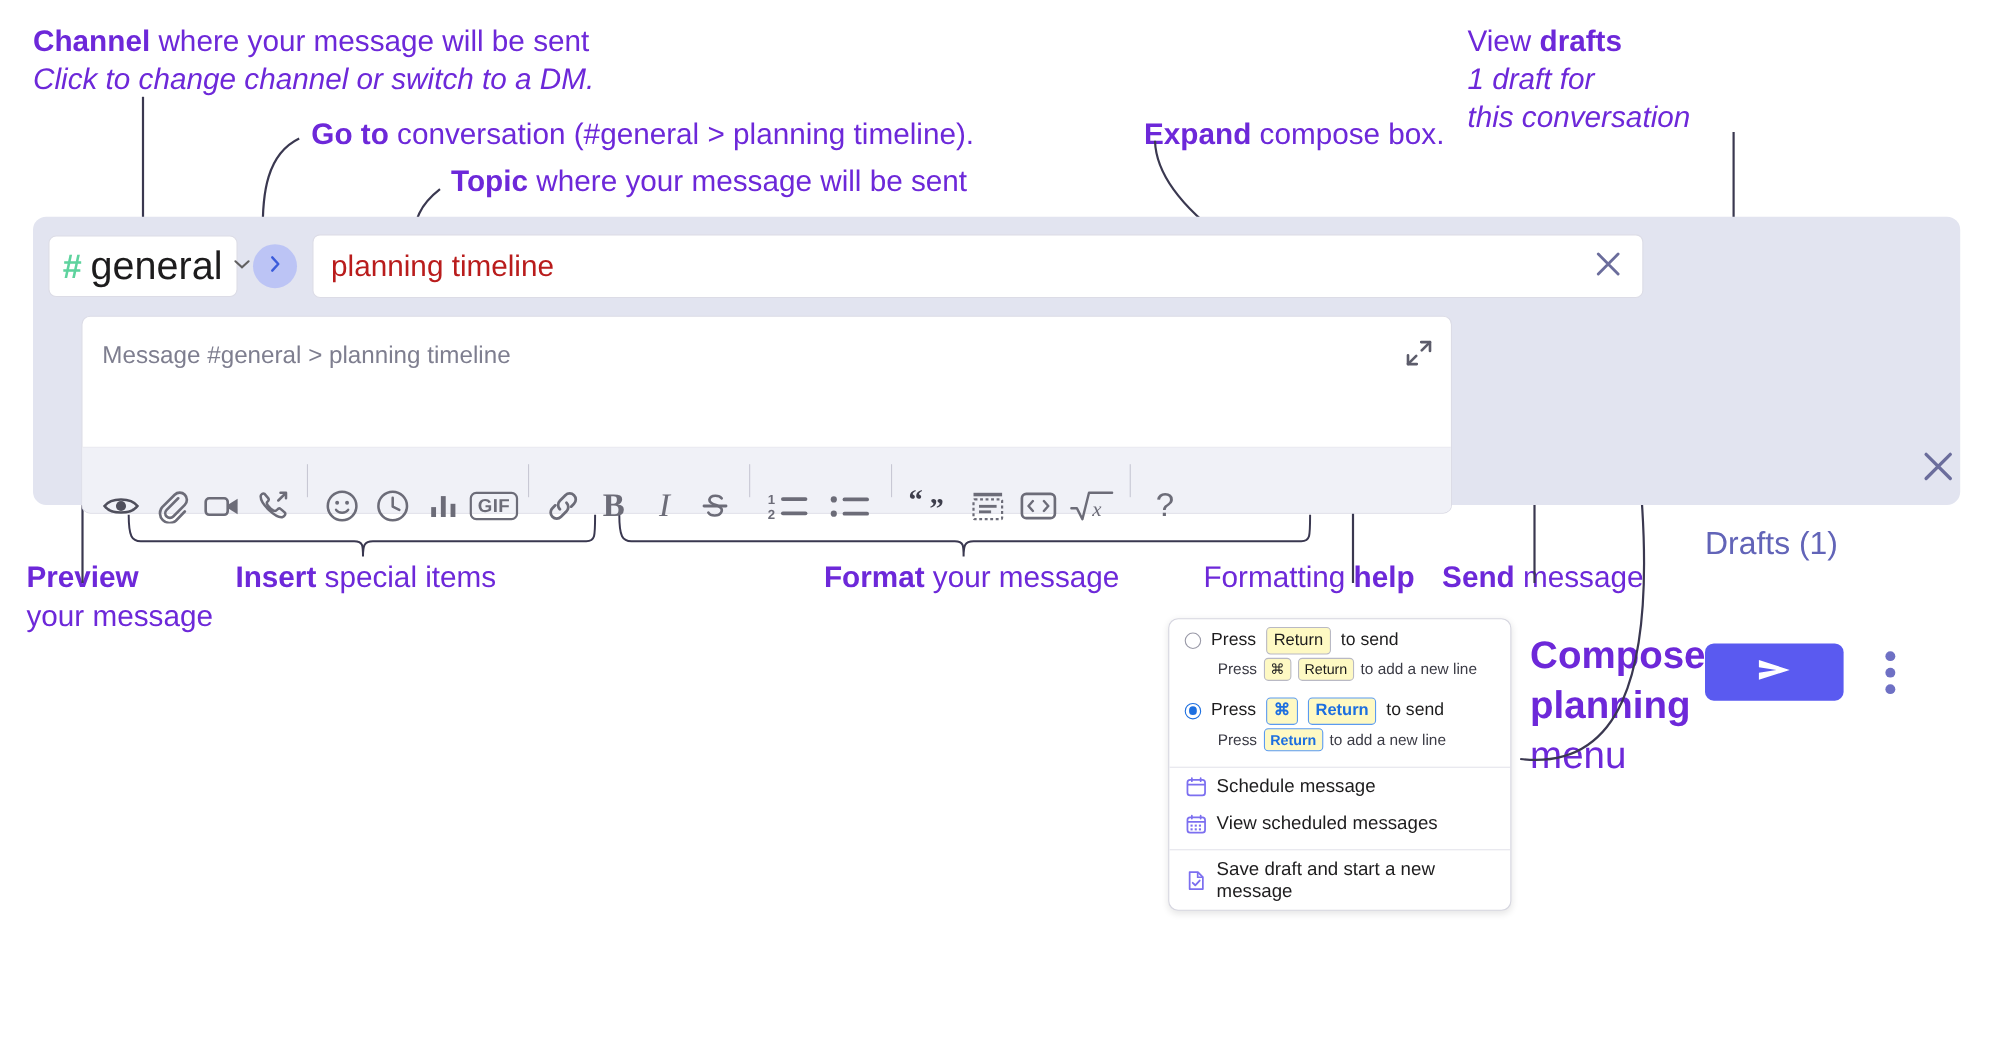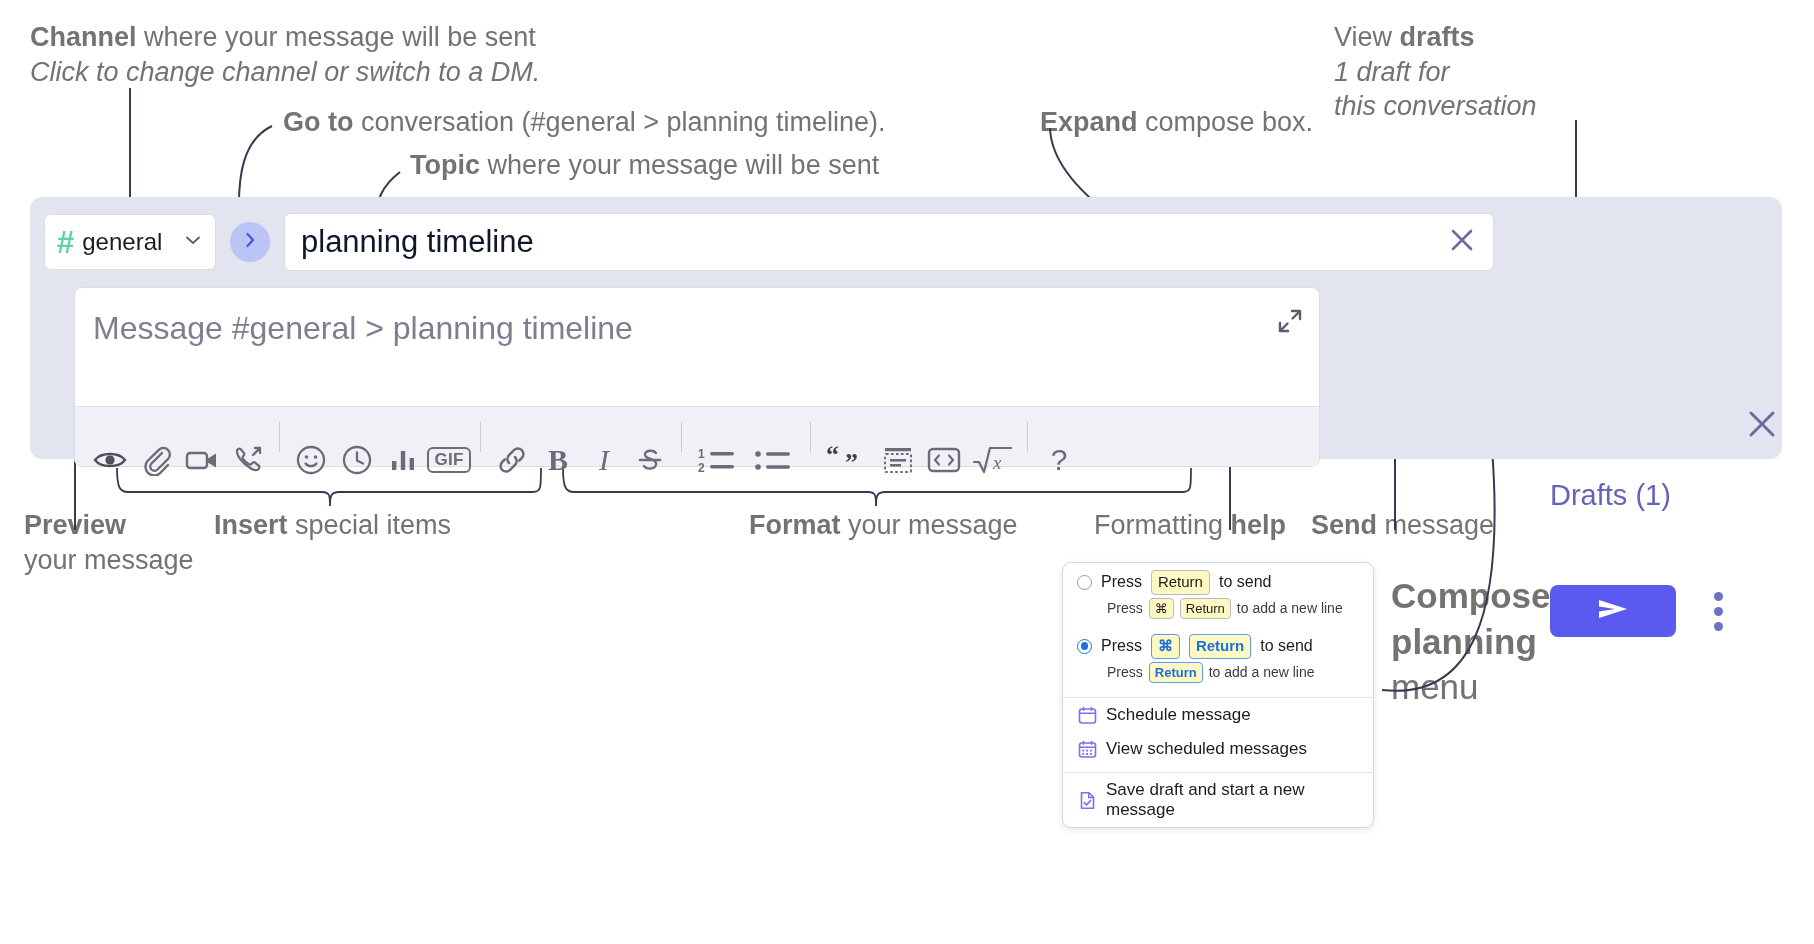--- a/index.html
+++ b/index.html
@@ -7,21 +7,21 @@
     width:1814px;height:944px;
     background:#ffffff;
     font-family:"Liberation Sans",sans-serif;
     color:#2b2b40;
     position:relative;
     overflow:hidden;
   }
   .stage{position:absolute;left:0;top:0;width:1814px;height:944px;}
 
   
-  .anno{position:absolute;color:#737373;line-height:1.28;white-space:nowrap;}
+  .anno{position:absolute;color:#6d28d9;line-height:1.28;white-space:nowrap;}
   .anno b{font-weight:bold;}
   .anno i{font-style:italic;}
   .a-channel{left:30px;top:20px;font-size:27px;}
   .a-goto{left:283px;top:105px;font-size:27px;}
   .a-topic{left:410px;top:148px;font-size:27px;}
   .a-expand{left:1040px;top:105px;font-size:27px;}
   .a-drafts{left:1334px;top:20px;font-size:27px;}
   .a-preview{left:24px;top:508px;font-size:27px;white-space:normal;width:210px;}
   .a-insert{left:214px;top:508px;font-size:27px;}
   .a-format{left:749px;top:508px;font-size:27px;text-align:right;}
@@ -36,37 +36,37 @@
   .compose{
     position:absolute;left:30px;top:197px;width:1752px;height:262px;
     background:#e2e4f0;border-radius:12px;
   }
   .row-top{position:absolute;left:14px;top:16px;display:flex;align-items:center;}
   .chan-btn{
     width:172px;height:56px;background:#ffffff;border:1px solid #dcdce6;border-radius:7px;
     display:flex;align-items:center;gap:8px;padding:0 12px;box-sizing:border-box;
   }
   .hash{color:#5ed39e;font-size:31px;font-weight:bold;line-height:1;}
-  .chan-name{font-size:24px;color:#1d1c1d;}
+  .chan-name{font-size:36px;color:#1d1c1d;}
   .caret{margin-left:auto;color:#616061;}
   .goto-btn{
     width:40px;height:40px;border-radius:50%;background:#bcc4f5;
     display:flex;align-items:center;justify-content:center;margin:0 14px;
   }
   .topic-box{
     width:1210px;height:58px;background:#fff;border:1px solid #dcdce6;border-radius:7px;
     display:flex;align-items:center;padding:0 14px 0 16px;box-sizing:border-box;
   }
-  .topic-val{font-size:31px;color:#0f172a;flex:1;}
+  .topic-val{font-size:27px;color:#b91c1c;flex:1;}
 
   .msg-area{
     position:absolute;left:44px;top:90px;width:1246px;height:180px;
     background:#ffffff;border:1px solid #dcdce6;border-radius:8px;box-sizing:border-box;
   }
-  .msg-ph{position:absolute;left:18px;top:22px;font-size:32px;color:#7e7e8f;}
+  .msg-ph{position:absolute;left:18px;top:22px;font-size:22px;color:#7e7e8f;}
   .expand-ic{position:absolute;right:14px;top:18px;}
 
   .toolbar{
     position:absolute;left:0;right:0;bottom:0;height:60px;
     background:#f0f1f7;border-top:1px solid #e3e3ec;border-radius:0 0 7px 7px;
     display:flex;align-items:center;padding:0 12px;box-sizing:border-box;gap:0;
   }
   .tbtn{width:46px;height:46px;display:flex;align-items:center;justify-content:center;color:#6c6c78;margin-top:47px;}
   .tsep{width:1px;height:30px;background:#c8c8d4;margin:0 8px;}
   .gifbox{

